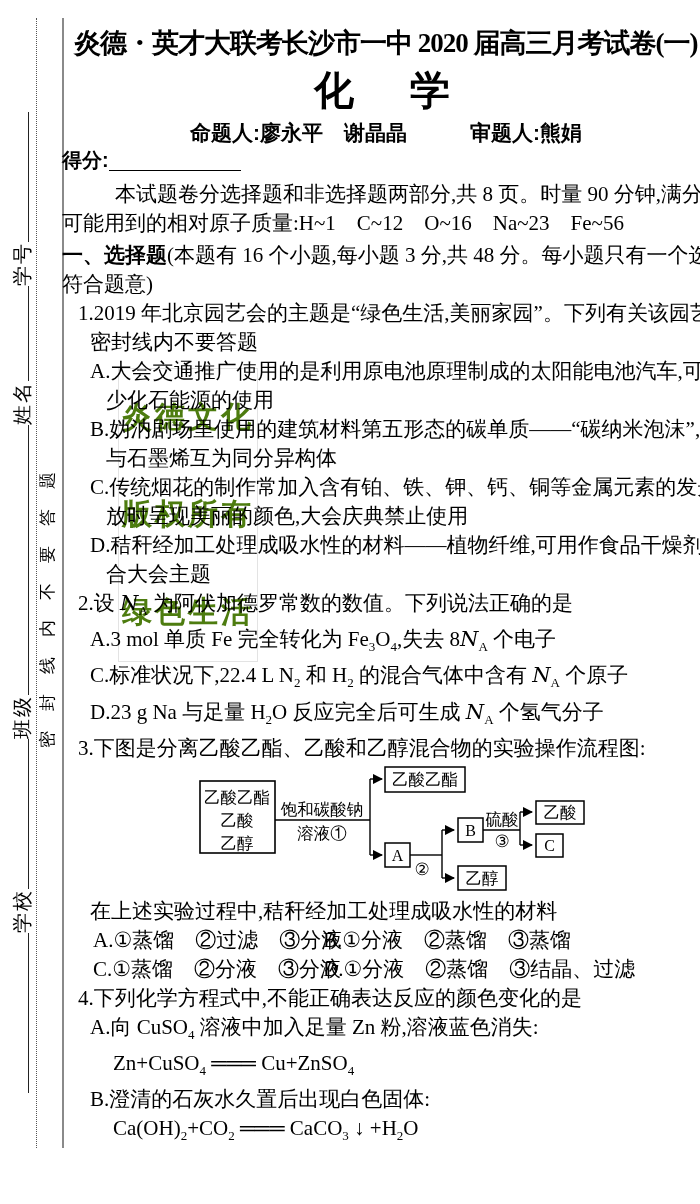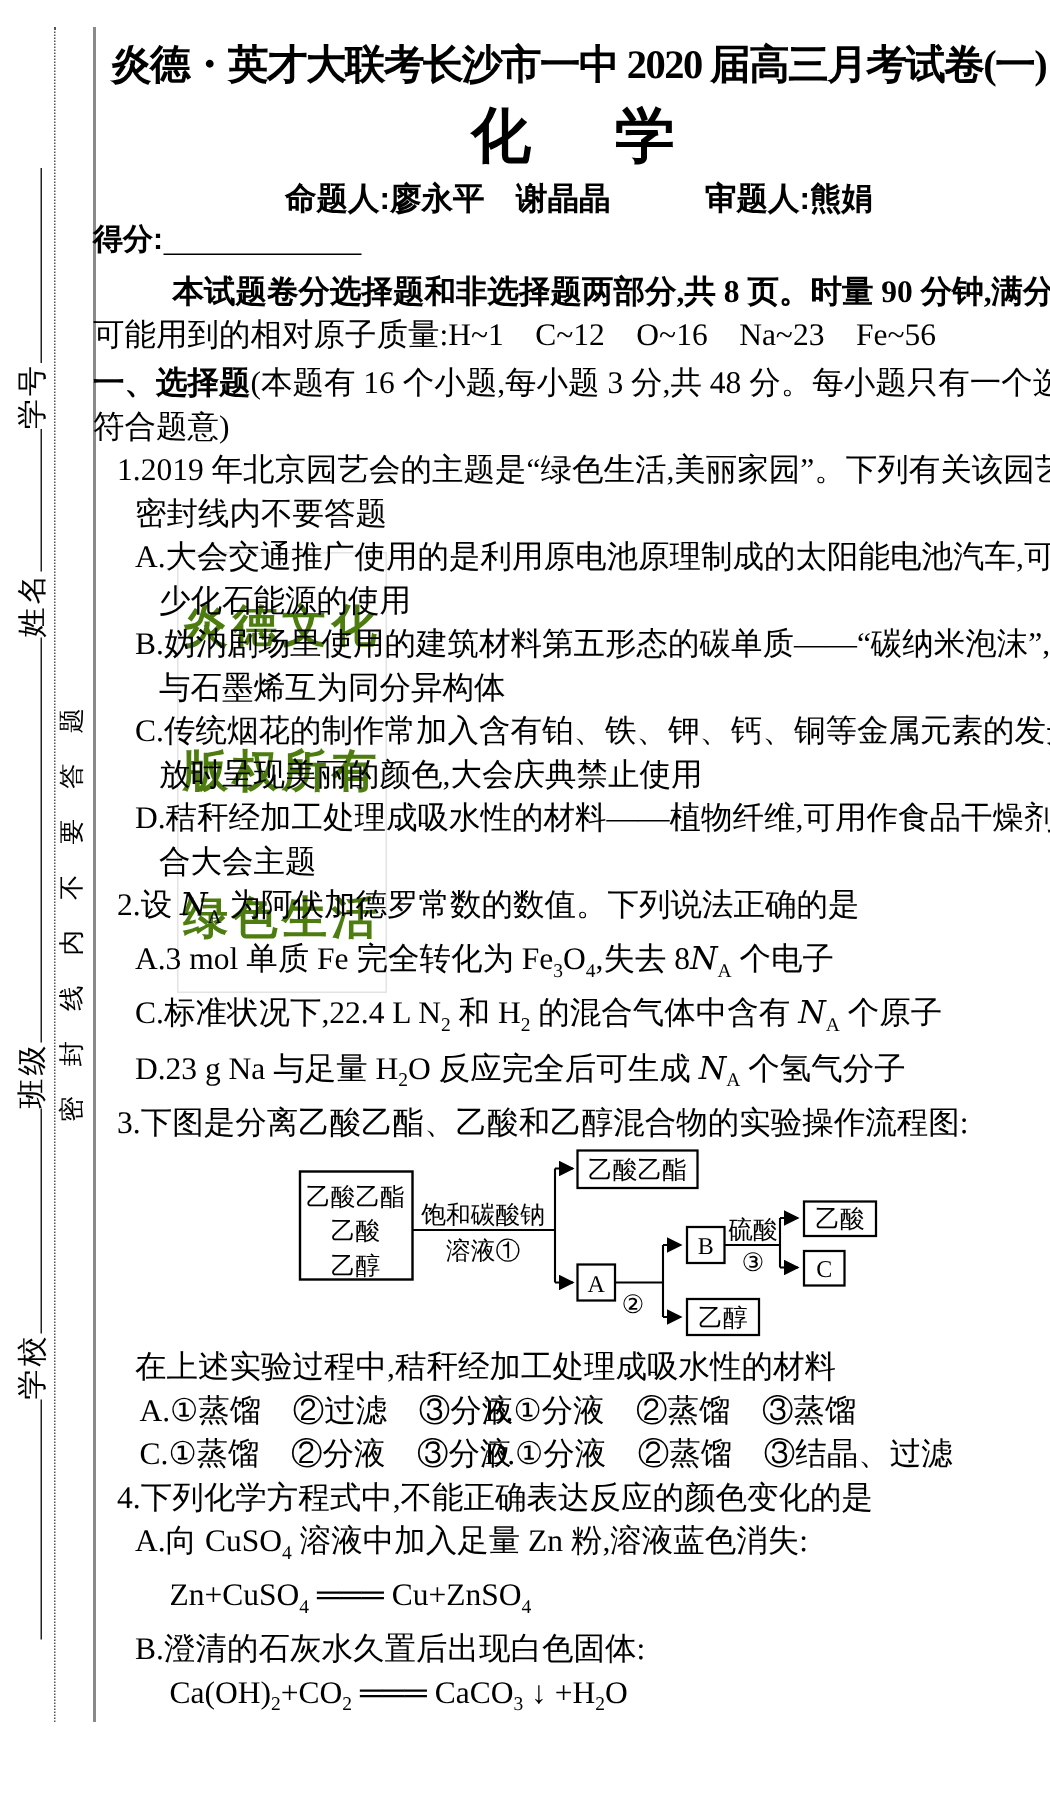--- a/index.html
+++ b/index.html
@@ -36,21 +36,21 @@
              text-align:center;letter-spacing:8px;}
   .authors{margin:6px 0 0 20px;font-size:21px;line-height:26px;font-weight:bold;text-align:center;
            font-family:"Liberation Sans","DejaVu Sans",sans-serif;}
   .score{margin-top:2px;line-height:24px;font-size:20px;font-weight:bold;text-align:left;
          font-family:"Liberation Sans","DejaVu Sans",sans-serif;}
   .score-blank{display:inline-block;width:132px;height:20px;border-bottom:1.5px solid #000;
                vertical-align:-4px;}
 
   .ln{font-size:21px;line-height:29px;white-space:nowrap;}
   .mt8{margin-top:8px}.mt3{margin-top:3px}
-  .indent1{text-indent:53px;font-weight:bold;}
+  .indent1{text-indent:53px;}
   .ind-stem{margin-left:16px;}
   .ind-cont{margin-left:28px;}
   .ind-opt{margin-left:28px;}
   .ind-optc{margin-left:44px;}
   .ind-eq{margin-left:51px;}
   .secbold{font-weight:bold;}
   .opt-row{display:flex;margin-left:31px;}
   .opt-row .cellA{display:inline-block;width:230px;}
   sub{font-size:13px;}
   .ln i{font-family:"DejaVu Serif","Liberation Serif",serif;}

